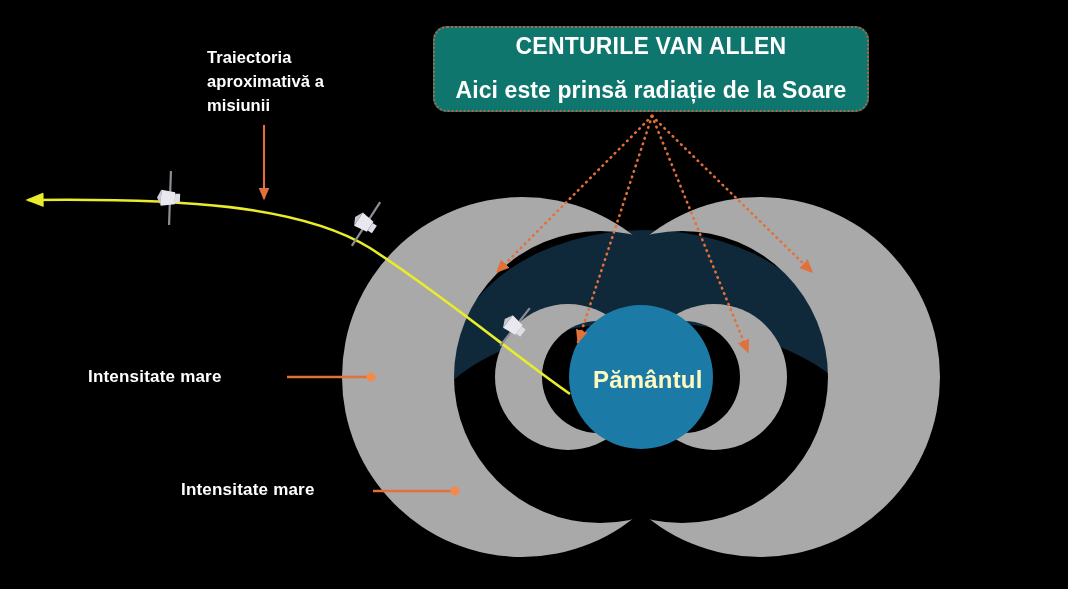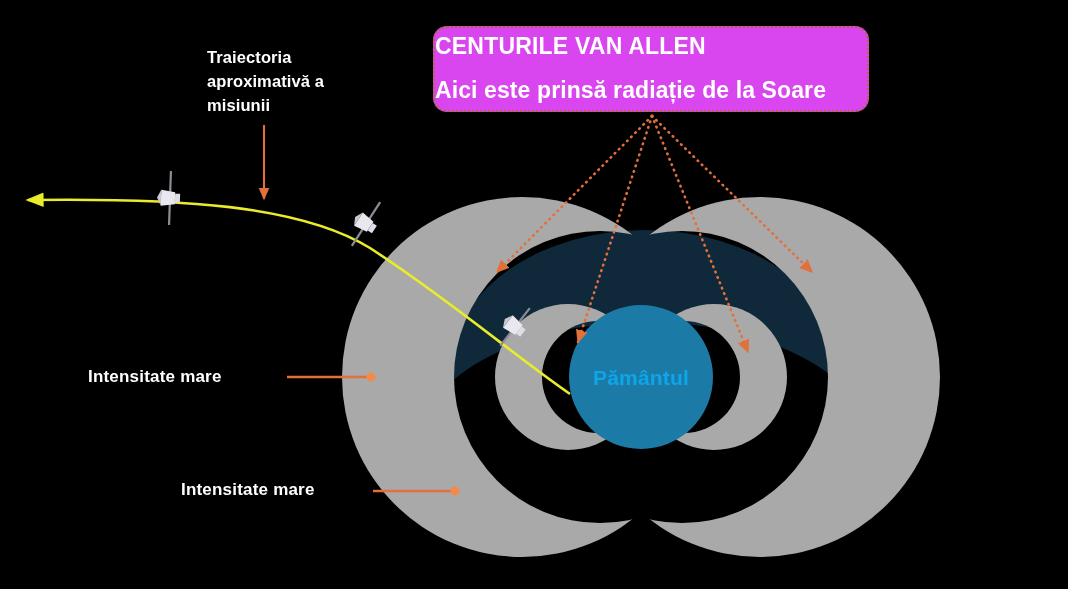--- a/index.html
+++ b/index.html
@@ -29,24 +29,24 @@
   
   #title-box {
     position: absolute;
     left: 433px;
     top: 26px;
     width: 436px;
     height: 86px;
     box-sizing: border-box;
     border: 2px dotted #b2654a;
     border-radius: 14px;
-    background: #d946ef;
+    background: #0f766e;
     display: flex;
     flex-direction: column;
-    align-items: flex-start;
+    align-items: center;
     justify-content: center;
     z-index: 6;
   }
   #title-box .line1 {
     color: #ffffff;
     font-size: 23px;
     font-weight: bold;
     letter-spacing: 0.2px;
     line-height: 1.15;
     white-space: nowrap;
@@ -94,22 +94,22 @@
     left: 0px;
     top: 0px;
     width: 1068px;
     text-align: center;
     pointer-events: none;
   }
   #label-earth .earth-text {
     position: absolute;
     left: 594px;
     top: 366px;
-    color: #0ea5e9;
-    font-size: 21px;
+    color: #fef9c3;
+    font-size: 24px;
     font-weight: bold;
     letter-spacing: 0.2px;
     white-space: nowrap;
   }
 </style>
 </head>
 <body>
 
 <div id="stage">
 

